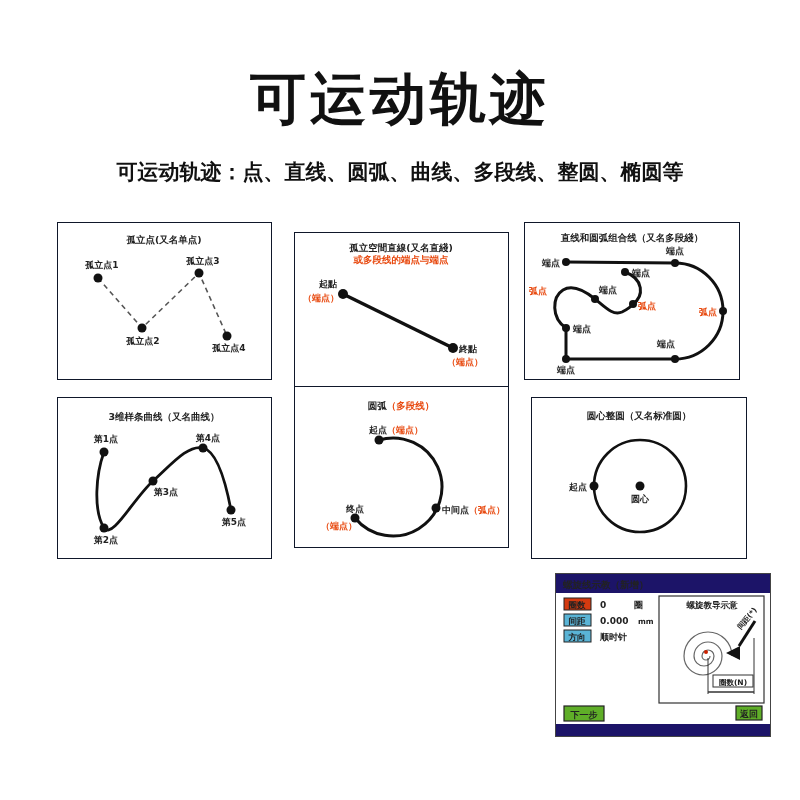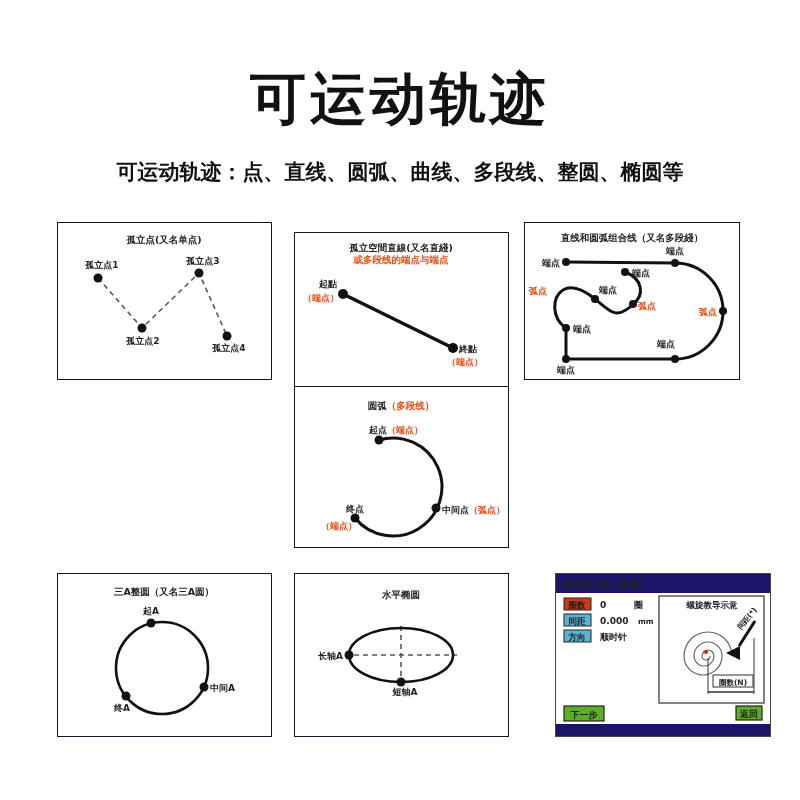--- a/index.html
+++ b/index.html
@@ -76,61 +76,63 @@
       <text class="t-lab" x="74" y="70" text-anchor="start">端点</text>
       <text class="t-lab" x="48" y="109" text-anchor="start">端点</text>
       <text class="t-lab" x="41" y="150" text-anchor="middle">端点</text>
       <text class="t-lab" x="141" y="124" text-anchor="middle">端点</text>
       <text class="t-lab red" x="4" y="71" text-anchor="start">弧点</text>
       <text class="t-lab red" x="113" y="86" text-anchor="start">弧点</text>
       <text class="t-lab red" x="192" y="92" text-anchor="end">弧点</text>
     </svg>
   </div>
 
+  <div class="panel" style="left:57px;top:397px;width:213px;height:160px">
+    <svg width="213" height="160" viewBox="0 0 213 160">
+      <text class="t-title" x="106" y="22" text-anchor="middle">3维样条曲线（又名曲线）</text>
+      <path class="stroke-main" stroke-width="2.8" d="M46,54 C38,76 35,112 46,130 C54,142 76,100 95,83 C112,68 130,46 145,50 C159,53 168,86 173,112"></path>
+      <circle class="dot" cx="46" cy="54" r="4.5"></circle>
+      <circle class="dot" cx="46" cy="130" r="4.5"></circle>
+      <circle class="dot" cx="95" cy="83" r="4.5"></circle>
+      <circle class="dot" cx="145" cy="50" r="4.5"></circle>
+      <circle class="dot" cx="173" cy="112" r="4.5"></circle>
+      <text class="t-lab" x="48" y="44" text-anchor="middle">第1点</text>
+      <text class="t-lab" x="48" y="145" text-anchor="middle">第2点</text>
+      <text class="t-lab" x="108" y="97" text-anchor="middle">第3点</text>
+      <text class="t-lab" x="150" y="43" text-anchor="middle">第4点</text>
+      <text class="t-lab" x="176" y="127" text-anchor="middle">第5点</text>
+    </svg>
+  </div>
 
   <div class="panel" style="left:294px;top:386px;width:213px;height:160px">
     <svg width="213" height="160" viewBox="0 0 213 160">
       <text class="t-title" x="106" y="22" text-anchor="middle"><tspan>圆弧</tspan><tspan class="red">（多段线）</tspan></text>
       <path class="stroke-main" stroke-width="3" d="M84,53 A49,49 0 1 1 60,131"></path>
       <circle class="dot" cx="84" cy="53" r="4.5"></circle>
       <circle class="dot" cx="141" cy="121" r="4.5"></circle>
       <circle class="dot" cx="60" cy="131" r="4.5"></circle>
       <text class="t-lab" x="101" y="46" text-anchor="middle"><tspan>起点</tspan><tspan class="red">（端点）</tspan></text>
       <text class="t-lab" x="147" y="126" text-anchor="start"><tspan>中间点</tspan><tspan class="red">（弧点）</tspan></text>
       <text class="t-lab" x="60" y="125" text-anchor="middle">终点</text>
       <text class="t-lab red" x="44" y="142" text-anchor="middle">（端点）</text>
     </svg>
   </div>
 
-
-  <div class="panel" style="left:57px;top:573px;width:213px;height:162px">
-    <svg width="213" height="162" viewBox="0 0 213 162">
-      <text class="t-title" x="106" y="21" text-anchor="middle">三A整圆（又名三A圆）</text>
-      <circle class="stroke-main" cx="104" cy="94" r="46" stroke-width="2.6"></circle>
-      <circle class="dot" cx="93" cy="49" r="4.5"></circle>
-      <circle class="dot" cx="146" cy="113" r="4.5"></circle>
-      <circle class="dot" cx="68" cy="122" r="4.5"></circle>
-      <text class="t-lab" x="93" y="40" text-anchor="middle">起A</text>
-      <text class="t-lab" x="152" y="117" text-anchor="start">中间A</text>
-      <text class="t-lab" x="64" y="137" text-anchor="middle">终A</text>
+  <div class="panel" style="left:531px;top:397px;width:214px;height:160px">
+    <svg width="214" height="160" viewBox="0 0 214 160">
+      <text class="t-title" x="107" y="21" text-anchor="middle">圆心整圆（又名标准圆）</text>
+      <circle class="stroke-main" cx="108" cy="88" r="46" stroke-width="2.6"></circle>
+      <circle class="dot" cx="108" cy="88" r="4.5"></circle>
+      <circle class="dot" cx="62" cy="88" r="4.5"></circle>
+      <text class="t-lab" x="55" y="92" text-anchor="end">起点</text>
+      <text class="t-lab" x="108" y="104" text-anchor="middle">圆心</text>
     </svg>
   </div>
 
-  <div class="panel" style="left:294px;top:573px;width:213px;height:162px">
-    <svg width="213" height="162" viewBox="0 0 213 162">
-      <text class="t-title" x="106" y="24" text-anchor="middle">水平椭圆</text>
-      <line class="dash" x1="50" y1="81" x2="162" y2="81"></line>
-      <line class="dash" x1="106" y1="52" x2="106" y2="110"></line>
-      <ellipse class="stroke-main" cx="106" cy="81" rx="52" ry="27" stroke-width="2.6"></ellipse>
-      <circle class="dot" cx="54" cy="81" r="4.5"></circle>
-      <circle class="dot" cx="106" cy="108" r="4.5"></circle>
-      <text class="t-lab" x="48" y="85" text-anchor="end">长轴A</text>
-      <text class="t-lab" x="110" y="121" text-anchor="middle">短轴A</text>
-    </svg>
-  </div>
+
 
   <div class="panel" style="left:555px;top:573px;width:214px;height:162px;border-color:#444">
     <svg width="214" height="162" viewBox="0 0 214 162">
       <rect x="0" y="0" width="214" height="162" fill="#ffffff"></rect>
       <rect x="0" y="0" width="214" height="19" fill="#1c1468"></rect>
       <rect x="0" y="150" width="214" height="12" fill="#1c1468"></rect>
       <text x="7" y="14" font-size="9.5" fill="#dd2200">螺旋线示教（新增）</text>
 
       <rect x="8" y="24" width="27" height="12" fill="#d43a10" stroke="#222" stroke-width="1"></rect>
       <text x="21" y="33.5" font-size="8.5" fill="#1a1a3a" text-anchor="middle">圈数</text>

